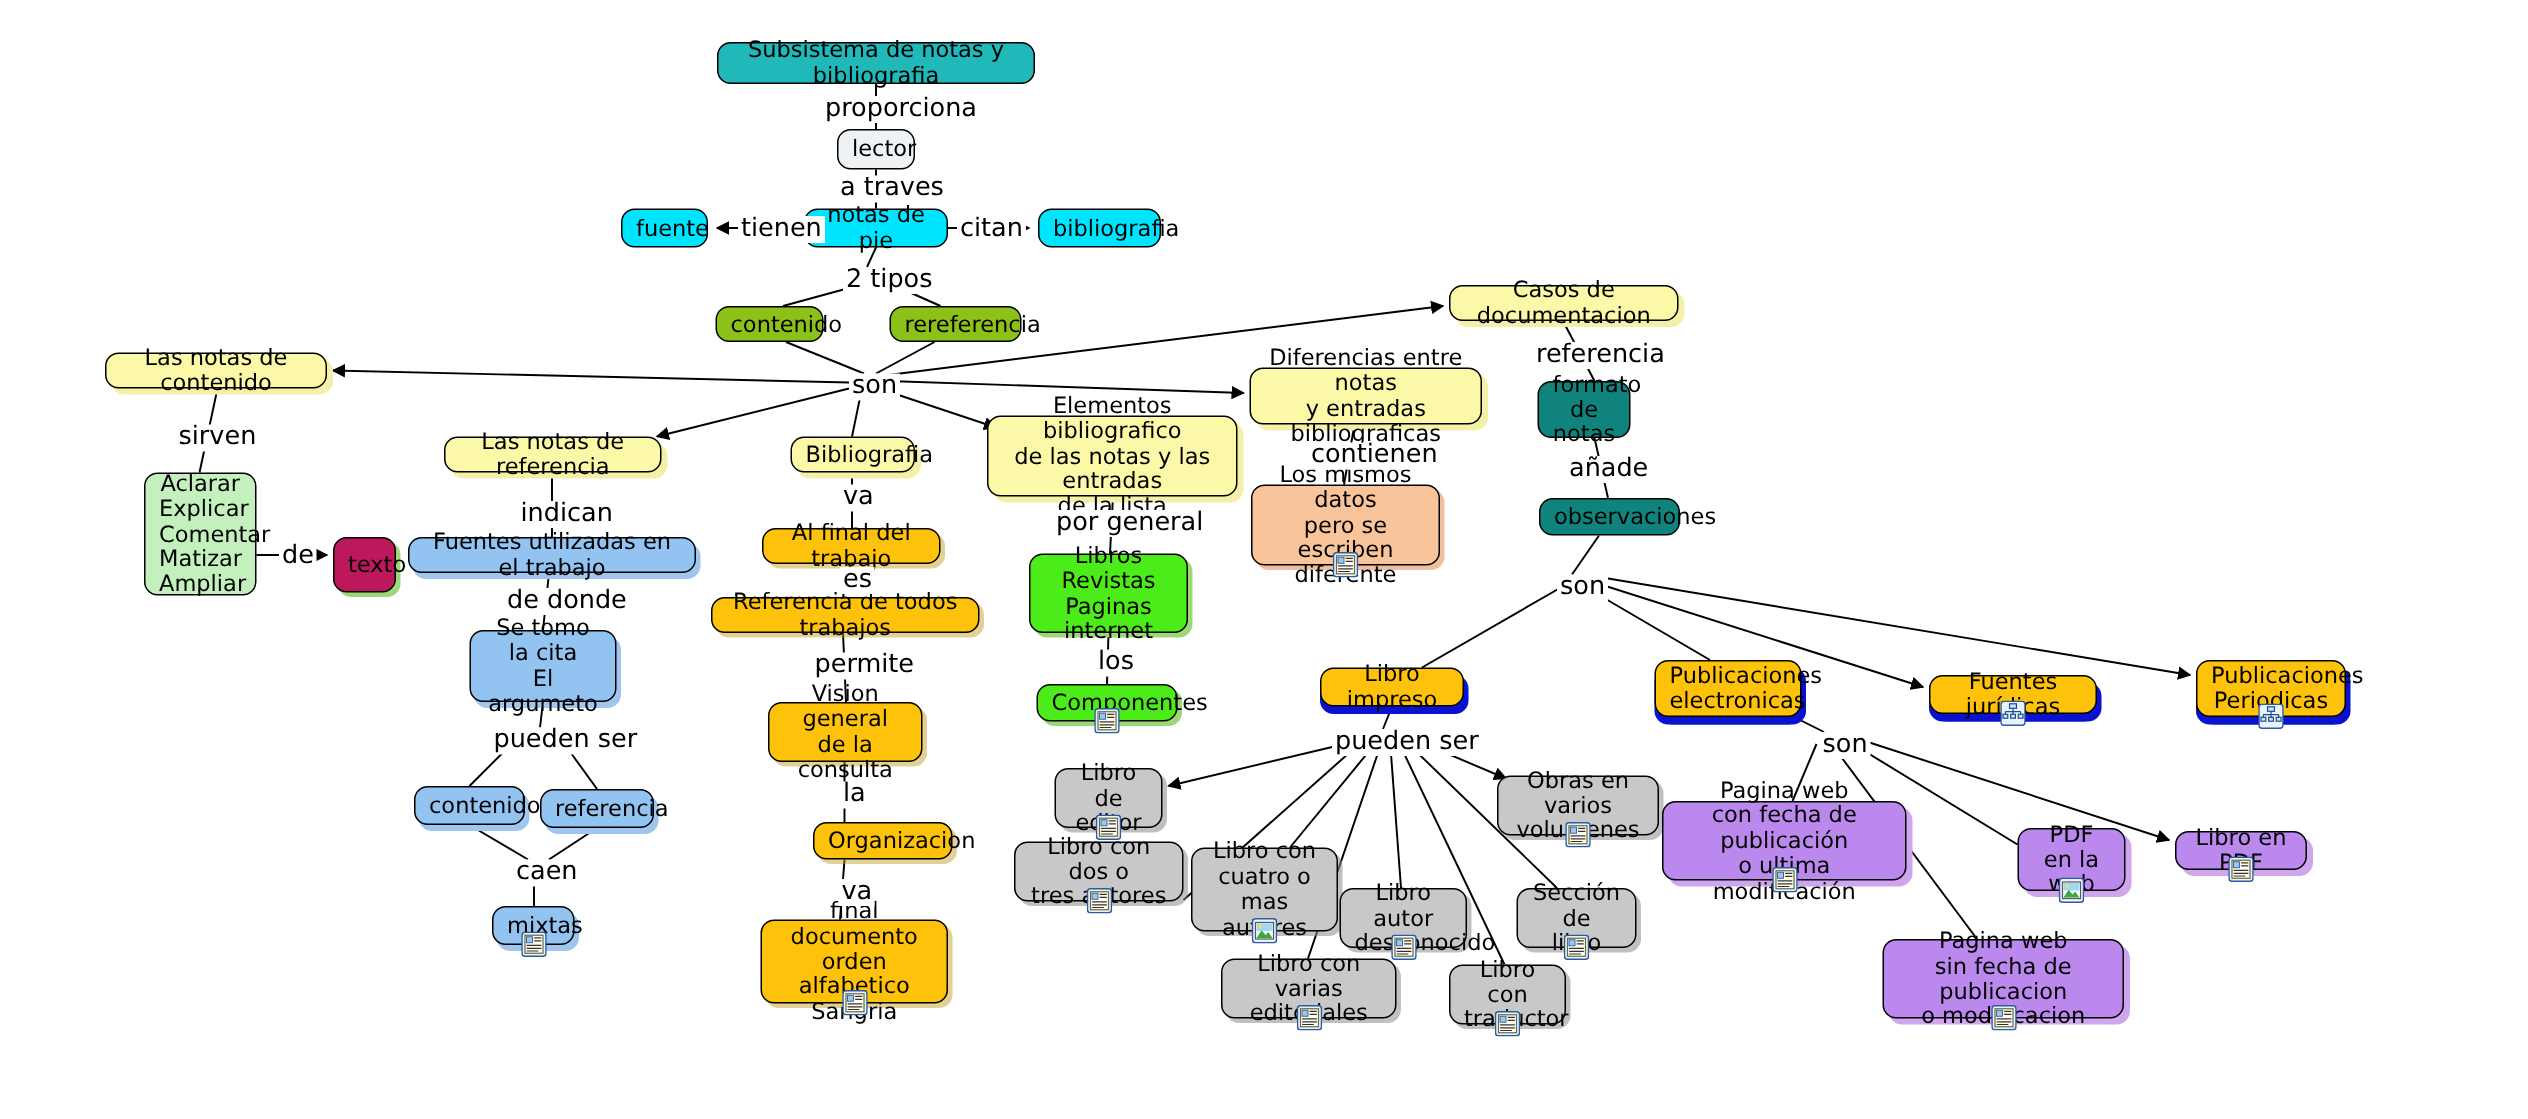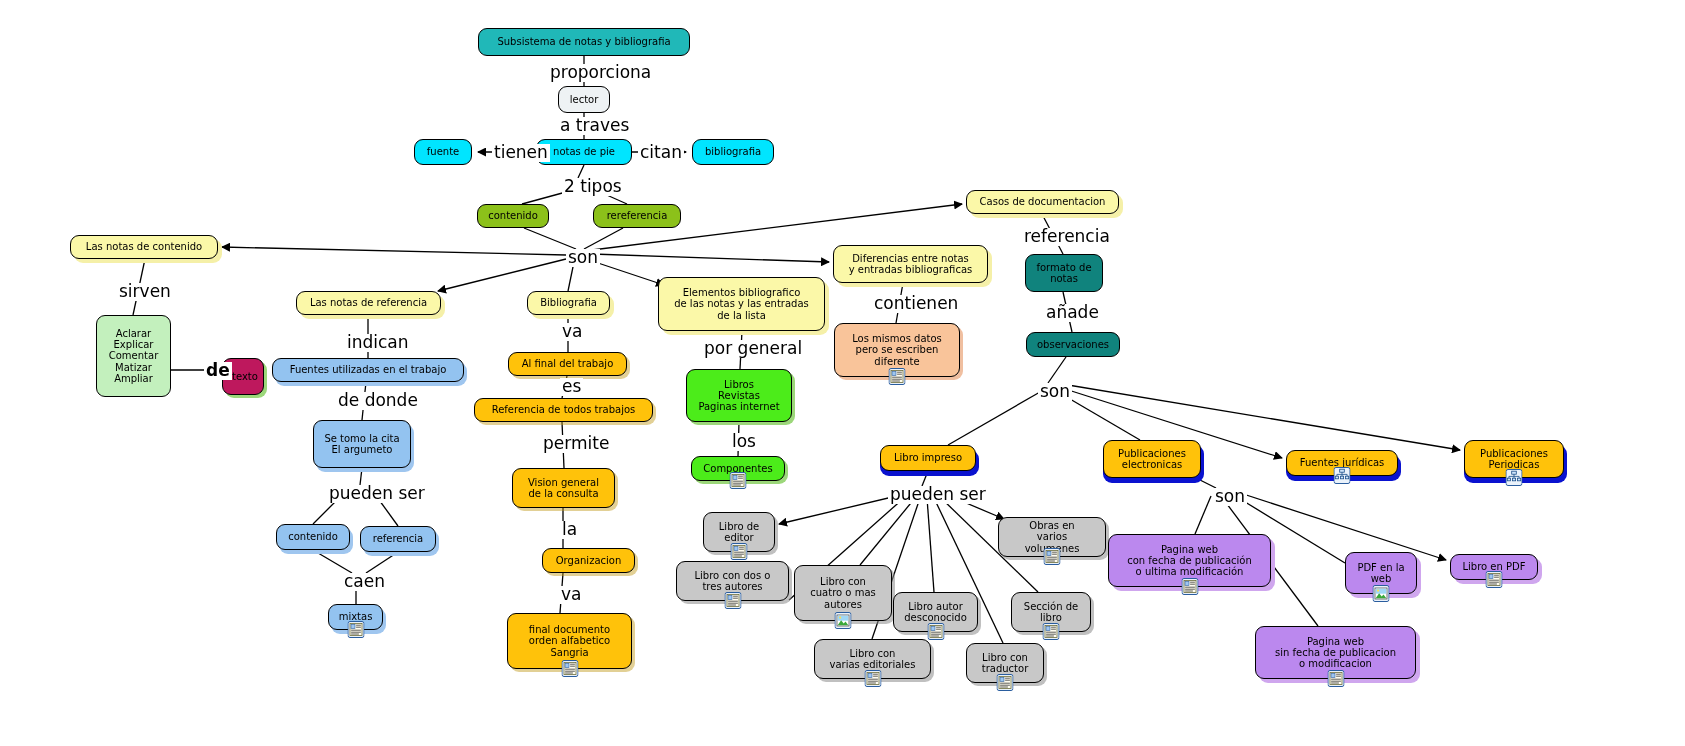--- a/index.html
+++ b/index.html
@@ -10,21 +10,21 @@
   .node{
     position:absolute;
     box-sizing:border-box;
     border:1px solid #000;
     border-radius:9px;
     display:flex;
     align-items:center;
     justify-content:center;
     text-align:center;
     color:#000;
-    font-size:10px;
+    font-size:15px;
     line-height:1.12;
     padding:3px 9px;
     white-space:pre-line;
     z-index:4;
   }
   .node .lbl{display:block;width:100%;}
 
   
   .sh-gray{box-shadow:3px 3px 0 rgba(140,140,140,.55);}
   .sh-blue{box-shadow:3px 4px 0 #9fc6ef;}
@@ -196,21 +196,21 @@
             <rect x="0.5" y="0.5" width="16" height="16" rx="2" fill="#eaf2fb" stroke="#2a5d9e"></rect>
             <rect x="2.5" y="2.5" width="12" height="12" fill="#fffdf0" stroke="#6b6b3a" stroke-width="0.8"></rect>
             <rect x="3.5" y="3.5" width="4" height="4" fill="#9fc6ef" stroke="#2a5d9e" stroke-width="0.6"></rect>
             <line x1="8.6" y1="4.2" x2="13.4" y2="4.2" stroke="#333" stroke-width="0.8"></line>
             <line x1="8.6" y1="6.2" x2="13.4" y2="6.2" stroke="#333" stroke-width="0.8"></line>
             <line x1="3.6" y1="9.2" x2="13.4" y2="9.2" stroke="#333" stroke-width="0.8"></line>
             <line x1="3.6" y1="11.2" x2="13.4" y2="11.2" stroke="#333" stroke-width="0.8"></line>
             <line x1="3.6" y1="13.0" x2="11.4" y2="13.0" stroke="#333" stroke-width="0.8"></line>
           </svg></span></div>
       <div class="node sh-yellowsoft" style="left: 966px; top: 190px; width: 153px; height: 24px; background: rgb(251, 248, 168);"><span class="lbl">Casos de documentacion</span></div>
-      <div class="node " style="left: 1025px; top: 254px; width: 78px; height: 38px; background: rgb(16, 131, 125);"><span class="lbl">formato de
+      <div class="node " style="left: 1025px; top: 254px; width: 62px; height: 38px; background: rgb(16, 131, 125);"><span class="lbl">formato de
 notas</span></div>
       <div class="node " style="left: 1026px; top: 332px; width: 94px; height: 25px; background: rgb(16, 131, 125);"><span class="lbl">observaciones</span></div>
       <div class="node sh-navy" style="left: 880px; top: 445px; width: 96px; height: 26px; background: rgb(255, 194, 10);"><span class="lbl">Libro impreso</span></div>
       <div class="node sh-navy" style="left: 1103px; top: 440px; width: 98px; height: 38px; background: rgb(255, 194, 10);"><span class="lbl">Publicaciones
 electronicas</span></div>
       <div class="node sh-navy" style="left: 1286px; top: 450px; width: 112px; height: 26px; background: rgb(255, 194, 10);"><span class="lbl">Fuentes jurídicas</span><span class="ico"><svg width="17" height="17" viewBox="0 0 17 17">
             <rect x="0.5" y="0.5" width="16" height="16" rx="2" fill="#eaf2fb" stroke="#2a5d9e"></rect>
             <rect x="6.2" y="2.2" width="4.6" height="3" fill="#cfe4fa" stroke="#1b4f8a" stroke-width="0.8"></rect>
             <line x1="8.5" y1="5.2" x2="8.5" y2="7.4" stroke="#1b4f8a" stroke-width="0.8"></line>
             <line x1="3.4" y1="7.4" x2="13.6" y2="7.4" stroke="#1b4f8a" stroke-width="0.8"></line>
@@ -364,21 +364,21 @@
           </svg></span></div>
     </div>
   <div id="links-layer">
       <span class="lnk" style="left: 548px; top: 64px;">proporciona</span>
       <span class="lnk" style="left: 558px; top: 117px;">a traves</span>
       <span class="lnk" style="left: 492px; top: 144px;">tienen</span>
       <span class="lnk" style="left: 638px; top: 144px;">citan</span>
       <span class="lnk" style="left: 562px; top: 178px;">2 tipos</span>
       <span class="lnk" style="left: 566px; top: 249px;">son</span>
       <span class="lnk" style="left: 117px; top: 283px;">sirven</span>
-      <span class="lnk" style="left: 204px; top: 362px; font-weight: bold;">de</span>
+      <span class="lnk" style="left: 186px; top: 362px;">de</span>
       <span class="lnk" style="left: 345px; top: 334px;">indican</span>
       <span class="lnk" style="left: 336px; top: 392px;">de donde</span>
       <span class="lnk" style="left: 327px; top: 485px;">pueden ser</span>
       <span class="lnk" style="left: 342px; top: 573px;">caen</span>
       <span class="lnk" style="left: 560px; top: 323px;">va</span>
       <span class="lnk" style="left: 560px; top: 378px;">es</span>
       <span class="lnk" style="left: 541px; top: 435px;">permite</span>
       <span class="lnk" style="left: 560px; top: 521px;">la</span>
       <span class="lnk" style="left: 559px; top: 586px;">va</span>
       <span class="lnk" style="left: 702px; top: 340px;">por general</span>

